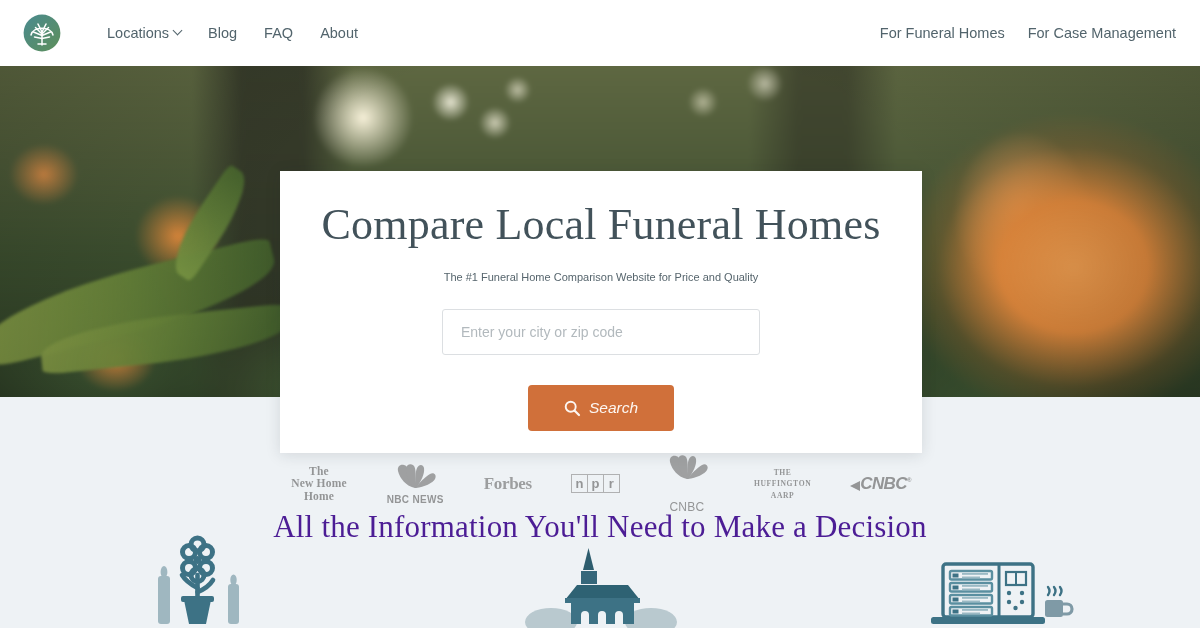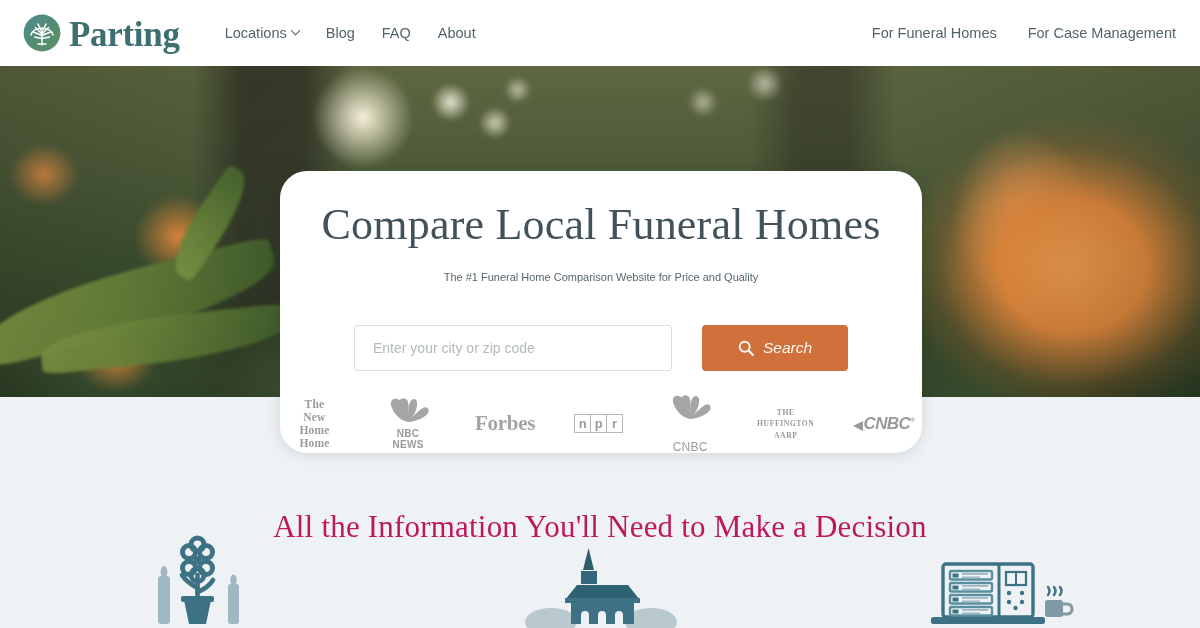--- a/index.html
+++ b/index.html
@@ -38,21 +38,21 @@
   }
   .nav-left {
     display: flex; align-items: center;
     margin-left: 45px;
     gap: 27px;
   }
   .nav-right {
     position: absolute; right: 24px; top: 0;
     height: 66px;
     display: flex; align-items: center;
-    gap: 31px;
+    gap: 23px;
   }
   .nav-link {
     font-size: 14.5px;
     color: #52646c;
     text-decoration: none;
     white-space: nowrap;
     display: flex; align-items: center;
     gap: 5px;
   }
   .chev {
@@ -124,42 +124,42 @@
   
   .hero-card {
     position: absolute;
     left: 280px; top: 171px;
     width: 642px; height: 282px;
     background: #ffffff;
     box-shadow: 0 2px 14px rgba(30,40,50,0.13);
     z-index: 20;
     text-align: center;
     padding-top: 28px;
-    border-radius: 27px;
   }
   .hero-title {
     font-family: "Liberation Serif", serif;
     font-size: 44px;
     font-weight: 400;
     color: #42525a;
     letter-spacing: 0.2px;
     line-height: 1.18;
   }
   .hero-sub {
     font-size: 11px;
     color: #56656d;
     margin-top: 20px;
   }
 
   .search-row {
     display: flex;
     justify-content: center;
     align-items: center;
     gap: 30px;
-    margin-top: 42px;
+    margin-top: 26px;
+    flex-direction: column;
   }
   .search-input {
     width: 318px; height: 46px;
     border: 1px solid #dcdfe2;
     border-radius: 3px;
     padding: 0 18px;
     font-size: 14px;
     color: #5a6870;
     font-family: "Liberation Sans", sans-serif;
     background: #fff;
@@ -201,21 +201,21 @@
     font-weight: 700;
     letter-spacing: 0.2px;
   }
   .nbc-wrap { text-align: center; }
   .nbc-text {
     font-size: 10px; font-weight: 700; color: #5c5c5c;
     letter-spacing: 0.3px; margin-top: 1px;
   }
   .forbes {
     font-family: "Liberation Serif", serif;
-    font-size: 21px; font-weight: 700; color: #4d7c0f;
+    font-size: 17px; font-weight: 700; color: #4d7c0f;
     letter-spacing: -0.3px;
   }
   .npr { display: flex; gap: 0; }
   .npr b {
     display: block;
     width: 17px; height: 19px;
     border: 1px solid #8a8a8a;
     font-size: 13px; font-weight: 700;
     color: #5c5c5c;
     line-height: 18px;
@@ -251,21 +251,21 @@
   .info-section {
     position: absolute; top: 397px; left: 0;
     width: 1200px; height: 231px;
     background: #eef2f5;
     text-align: center;
   }
   .info-title {
     font-family: "Liberation Serif", serif;
     font-size: 31px;
     font-weight: 400;
-    color: #be185d;
+    color: #4c1d95;
     margin-top: 112px;
     letter-spacing: 0.2px;
   }
   .info-icons {
     position: absolute; top: 548px; left: 0;
     width: 1200px; height: 80px;
     display: flex;
   }
   .info-col {
     flex: 1;
@@ -299,21 +299,20 @@
             <path d="M20 19 L24 11"></path>
             <path d="M20 22.5 L11.5 19"></path>
             <path d="M20 22.5 L28.5 19"></path>
             <path d="M20 25.5 L12.5 24"></path>
             <path d="M20 25.5 L27.5 24"></path>
             <path d="M9 22 C11 13, 29 13, 31 22"></path>
             <path d="M16 31 L24 31"></path>
           </g>
         </svg>
       </span>
-      <span class="brand-name">Parting</span>
     </a>
 
     <div class="nav-left">
       <a class="nav-link" href="#">
         <span>Locations</span>
         <i class="chev"></i>
       </a>
       <a class="nav-link" href="#">
         <span>Blog</span>
       </a>

